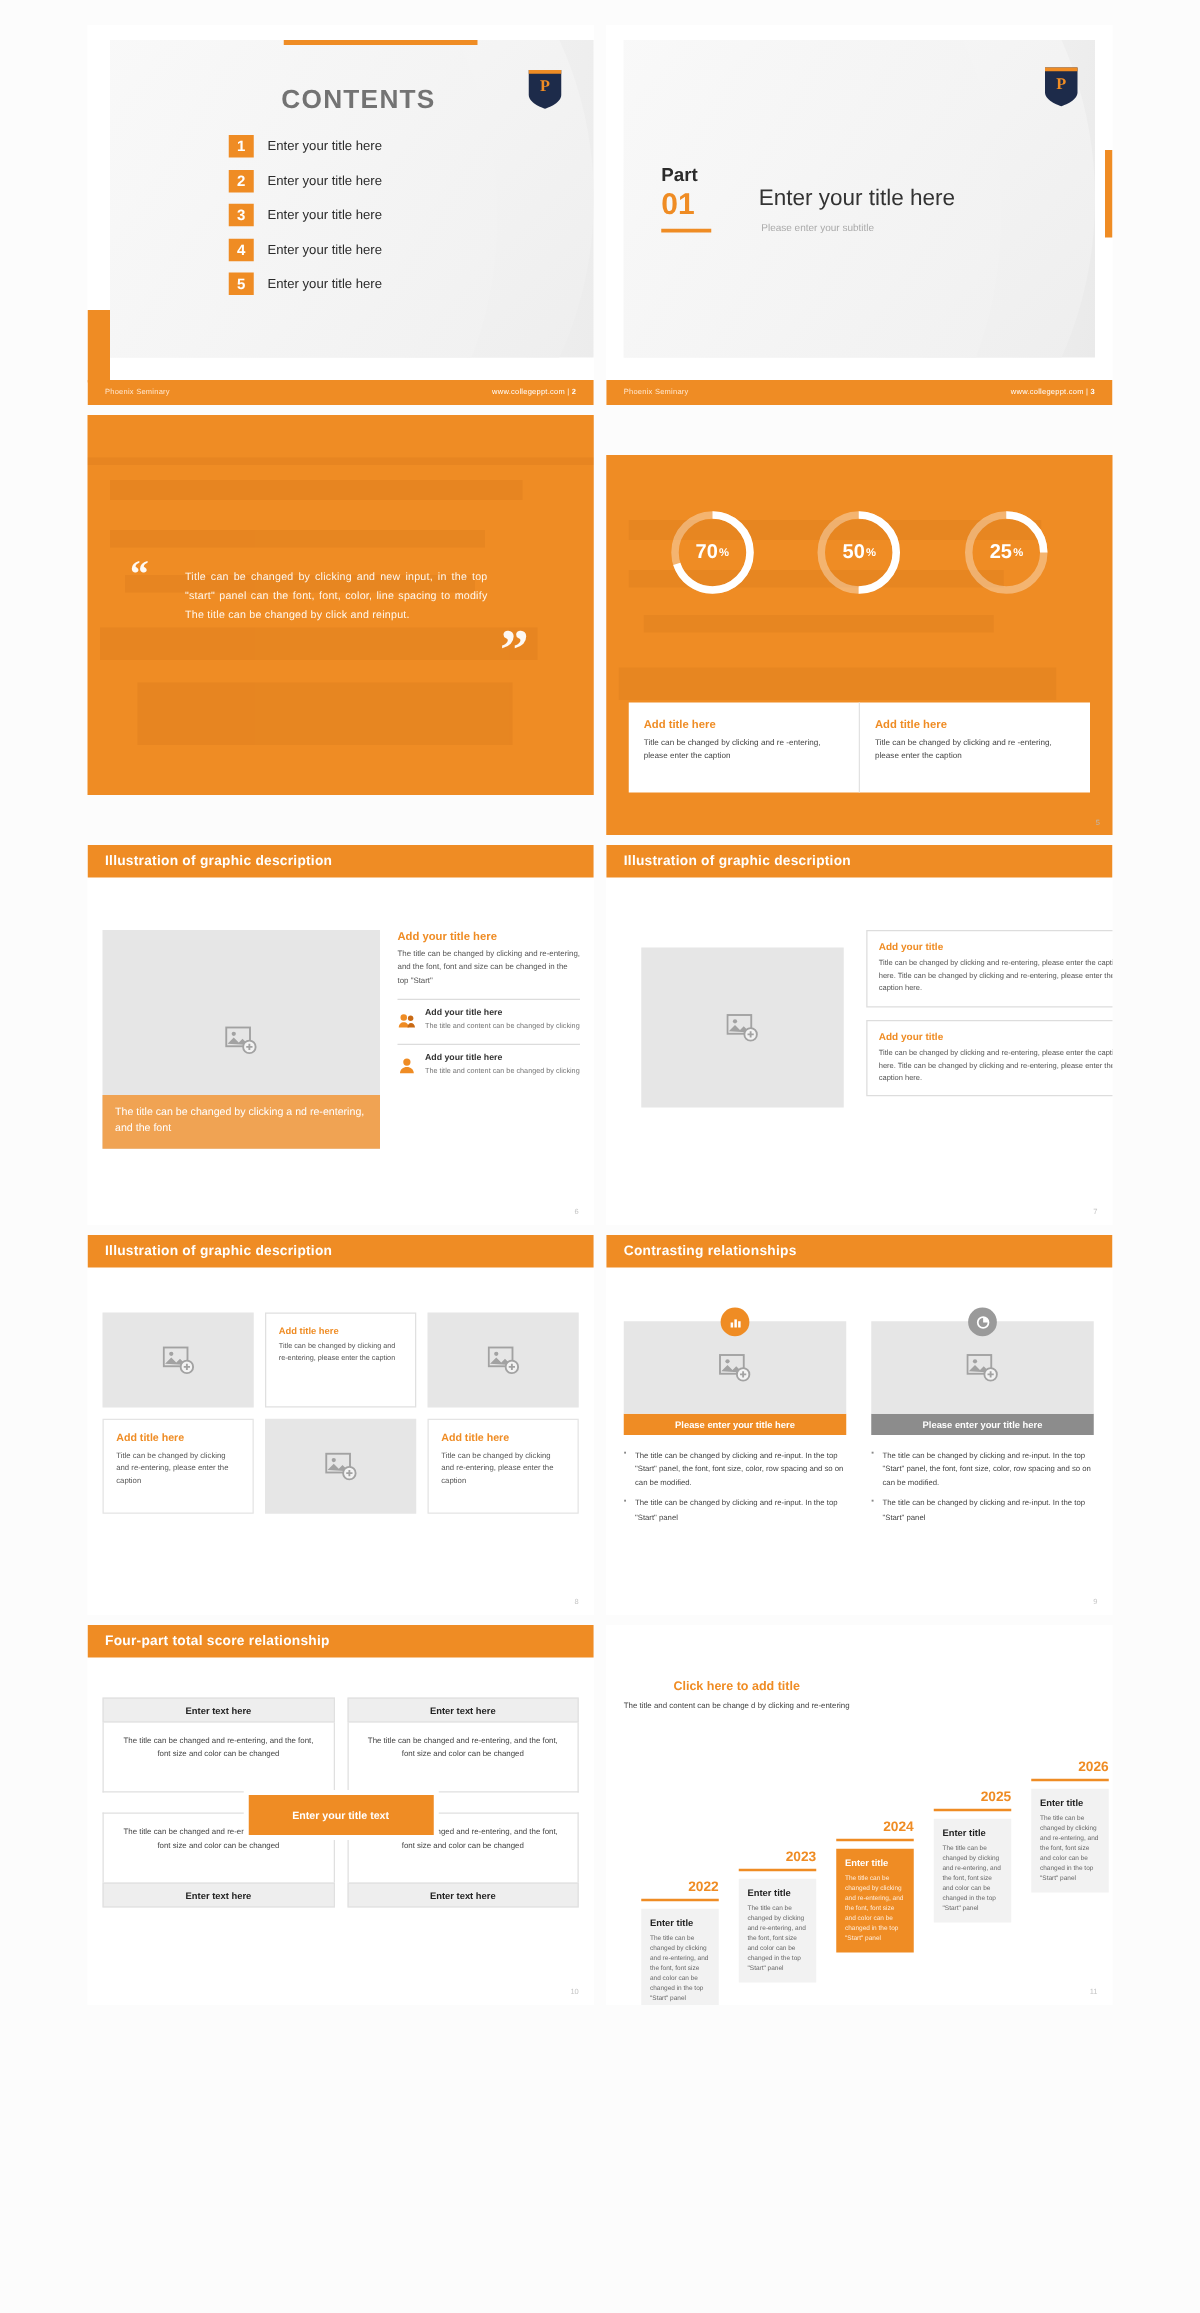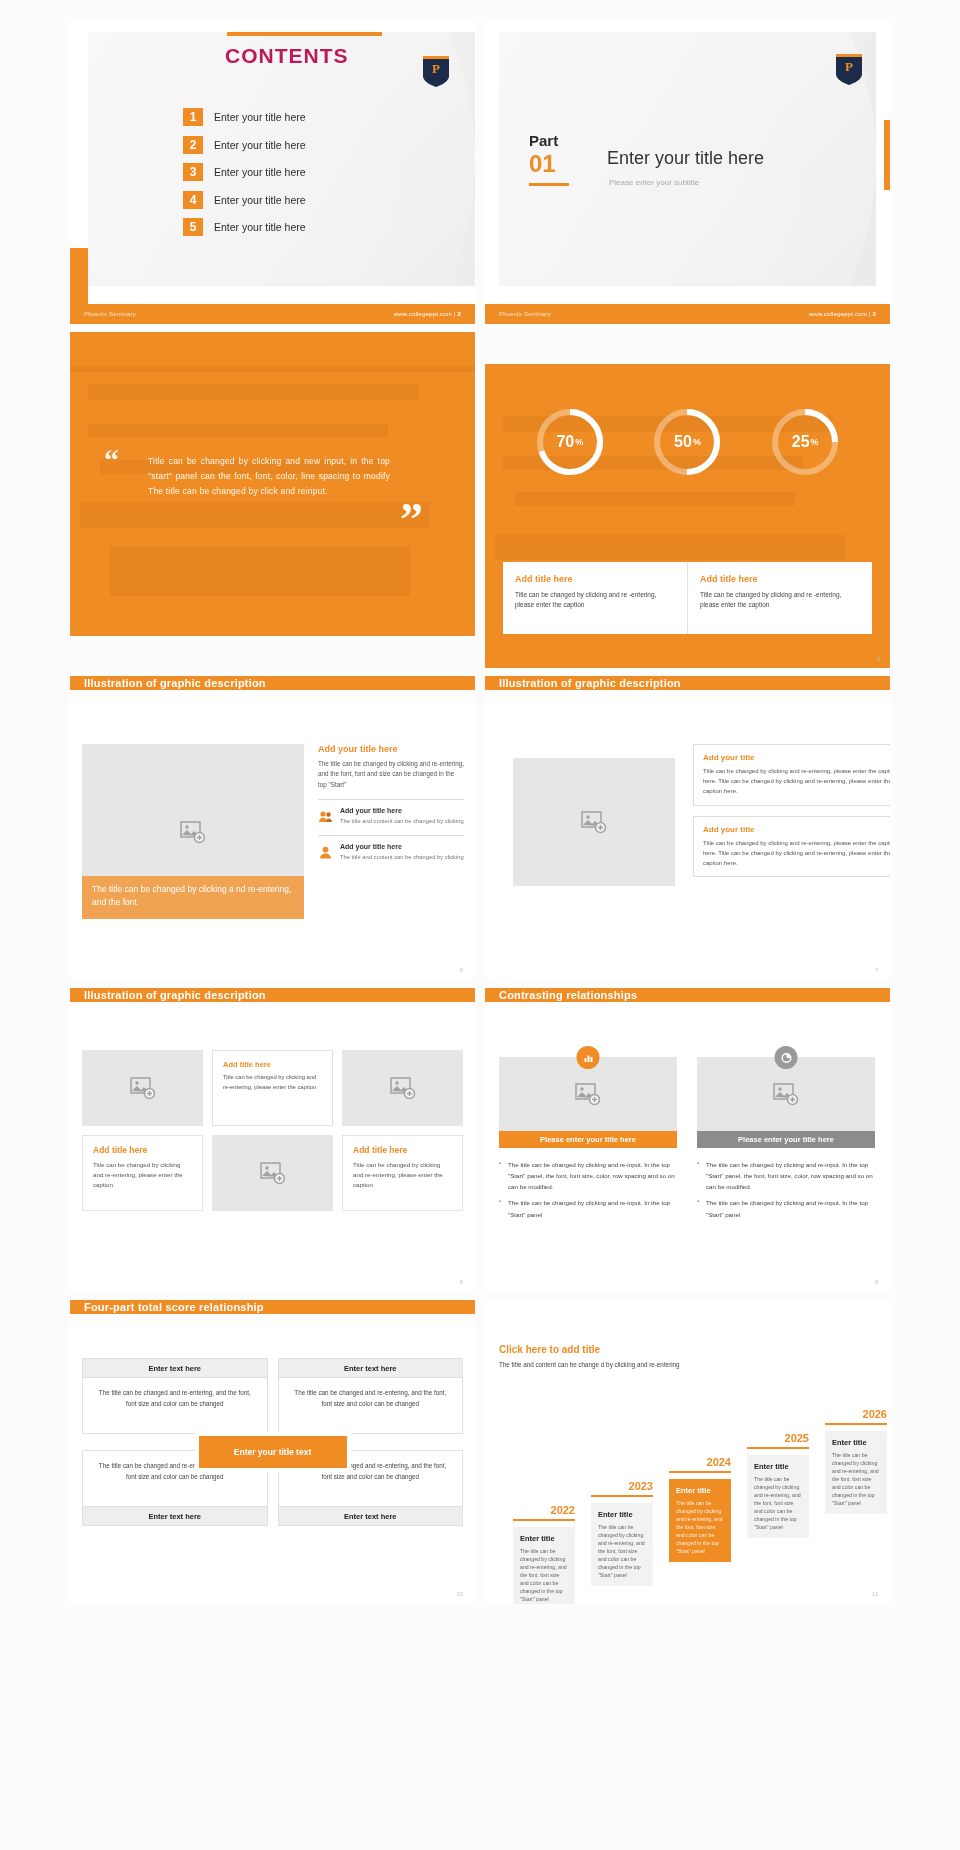--- a/index.html
+++ b/index.html
@@ -58,22 +58,22 @@
   
   .s2 .panel {
     position:absolute; left:18px; top:12px; right:0; bottom:38px;
     background:linear-gradient(100deg,#fafafa 0%,#f4f4f4 55%,#ececec 100%);
   }
   .s2 .topline {
     position:absolute; left:157px; top:12px; width:155px; height:4px;
     background:#ef8c24;
   }
   .s2 h1 {
-    position:absolute; left:155px; top:24px;
-    font-size:21px; font-weight:700; color:#be185d; letter-spacing:1px;
+    position:absolute; left:155px; top:48px;
+    font-size:21px; font-weight:700; color:#737373; letter-spacing:1px;
   }
   .s2 .toc { position:absolute; left:113px; top:88px; }
   .s2 .toc-row { display:flex; align-items:center; margin-bottom:9.5px; }
   .s2 .num {
     width:20px; height:18px; background:#ef8c24; color:#fff;
     font-size:12px; font-weight:700; display:flex;
     align-items:center; justify-content:center; margin-right:11px;
   }
   .s2 .txt { font-size:10.5px; color:#2b2b2b; }
   .s2 .leftstub { position:absolute; left:0; top:228px; width:18px; height:58px; background:#ef8c24; }
@@ -123,21 +123,21 @@
     background:#fff; display:flex;
   }
   .s5 .card { flex:1; padding:12px 12px 0 12px; }
   .s5 .card + .card { border-left:1px solid #e2e2e2; }
   .s5 .card h4 { color:#ef8c24; font-size:9px; font-weight:700; margin-bottom:6px; }
   .s5 .card p { color:#444; font-size:6.5px; line-height:1.6; }
   .s5 .pgnum { position:absolute; right:10px; bottom:6px; font-size:6px; color:#bbb; }
 
   
   .titleband {
-    position:absolute; left:0; right:0; top:0; height:14px;
+    position:absolute; left:0; right:0; top:0; height:26px;
     background:#ef8c24; color:#fff; font-size:11px; font-weight:700;
     display:flex; align-items:center; padding-left:14px; letter-spacing:.2px;
   }
   .pgnum { position:absolute; right:12px; bottom:7px; font-size:6px; color:#c4c4c4; }
 
   .ph { background:#e6e6e6; display:flex; align-items:center; justify-content:center; }
   .ph svg { width:26px; height:24px; opacity:.55; }
 
   
   .s6 .imgbox { position:absolute; left:12px; top:68px; width:222px; height:175px; }
@@ -222,21 +222,21 @@
   .s10 .center {
     position:absolute; left:50%; top:50%; transform:translate(-50%,-50%);
     background:#ef8c24; color:#fff; width:148px; height:32px;
     display:flex; align-items:center; justify-content:center;
     font-size:8.5px; font-weight:700; box-shadow:0 0 0 4px #fff;
     z-index:4;
   }
   .s10 .spacer { height:16px; }
 
   
-  .s11 .head { position:absolute; left:14px; top:44px; }
+  .s11 .head { position:absolute; left:14px; top:44px;text-align:center; }
   .s11 .head h4 { color:#ef8c24; font-size:10px; font-weight:700; margin-bottom:5px; }
   .s11 .head p { color:#444; font-size:6.3px; line-height:1.6; }
   .s11 .tl { position:absolute; left:14px; right:10px; top:96px; height:190px; }
   .s11 .step { position:absolute; width:62px; }
   .s11 .yr { color:#ef8c24; font-size:11px; font-weight:700; margin-bottom:3px;text-align:right; }
   .s11 .rule { height:2px; background:#ef8c24; margin-bottom:6px; }
   .s11 .card { background:#f2f2f2; padding:7px 7px; }
   .s11 .card h5 { font-size:7.5px; font-weight:700; color:#222; margin-bottom:4px; }
   .s11 .card p { font-size:5.2px; color:#666; line-height:1.55; }
   .s11 .card.hot { background:#ef8c24; }

